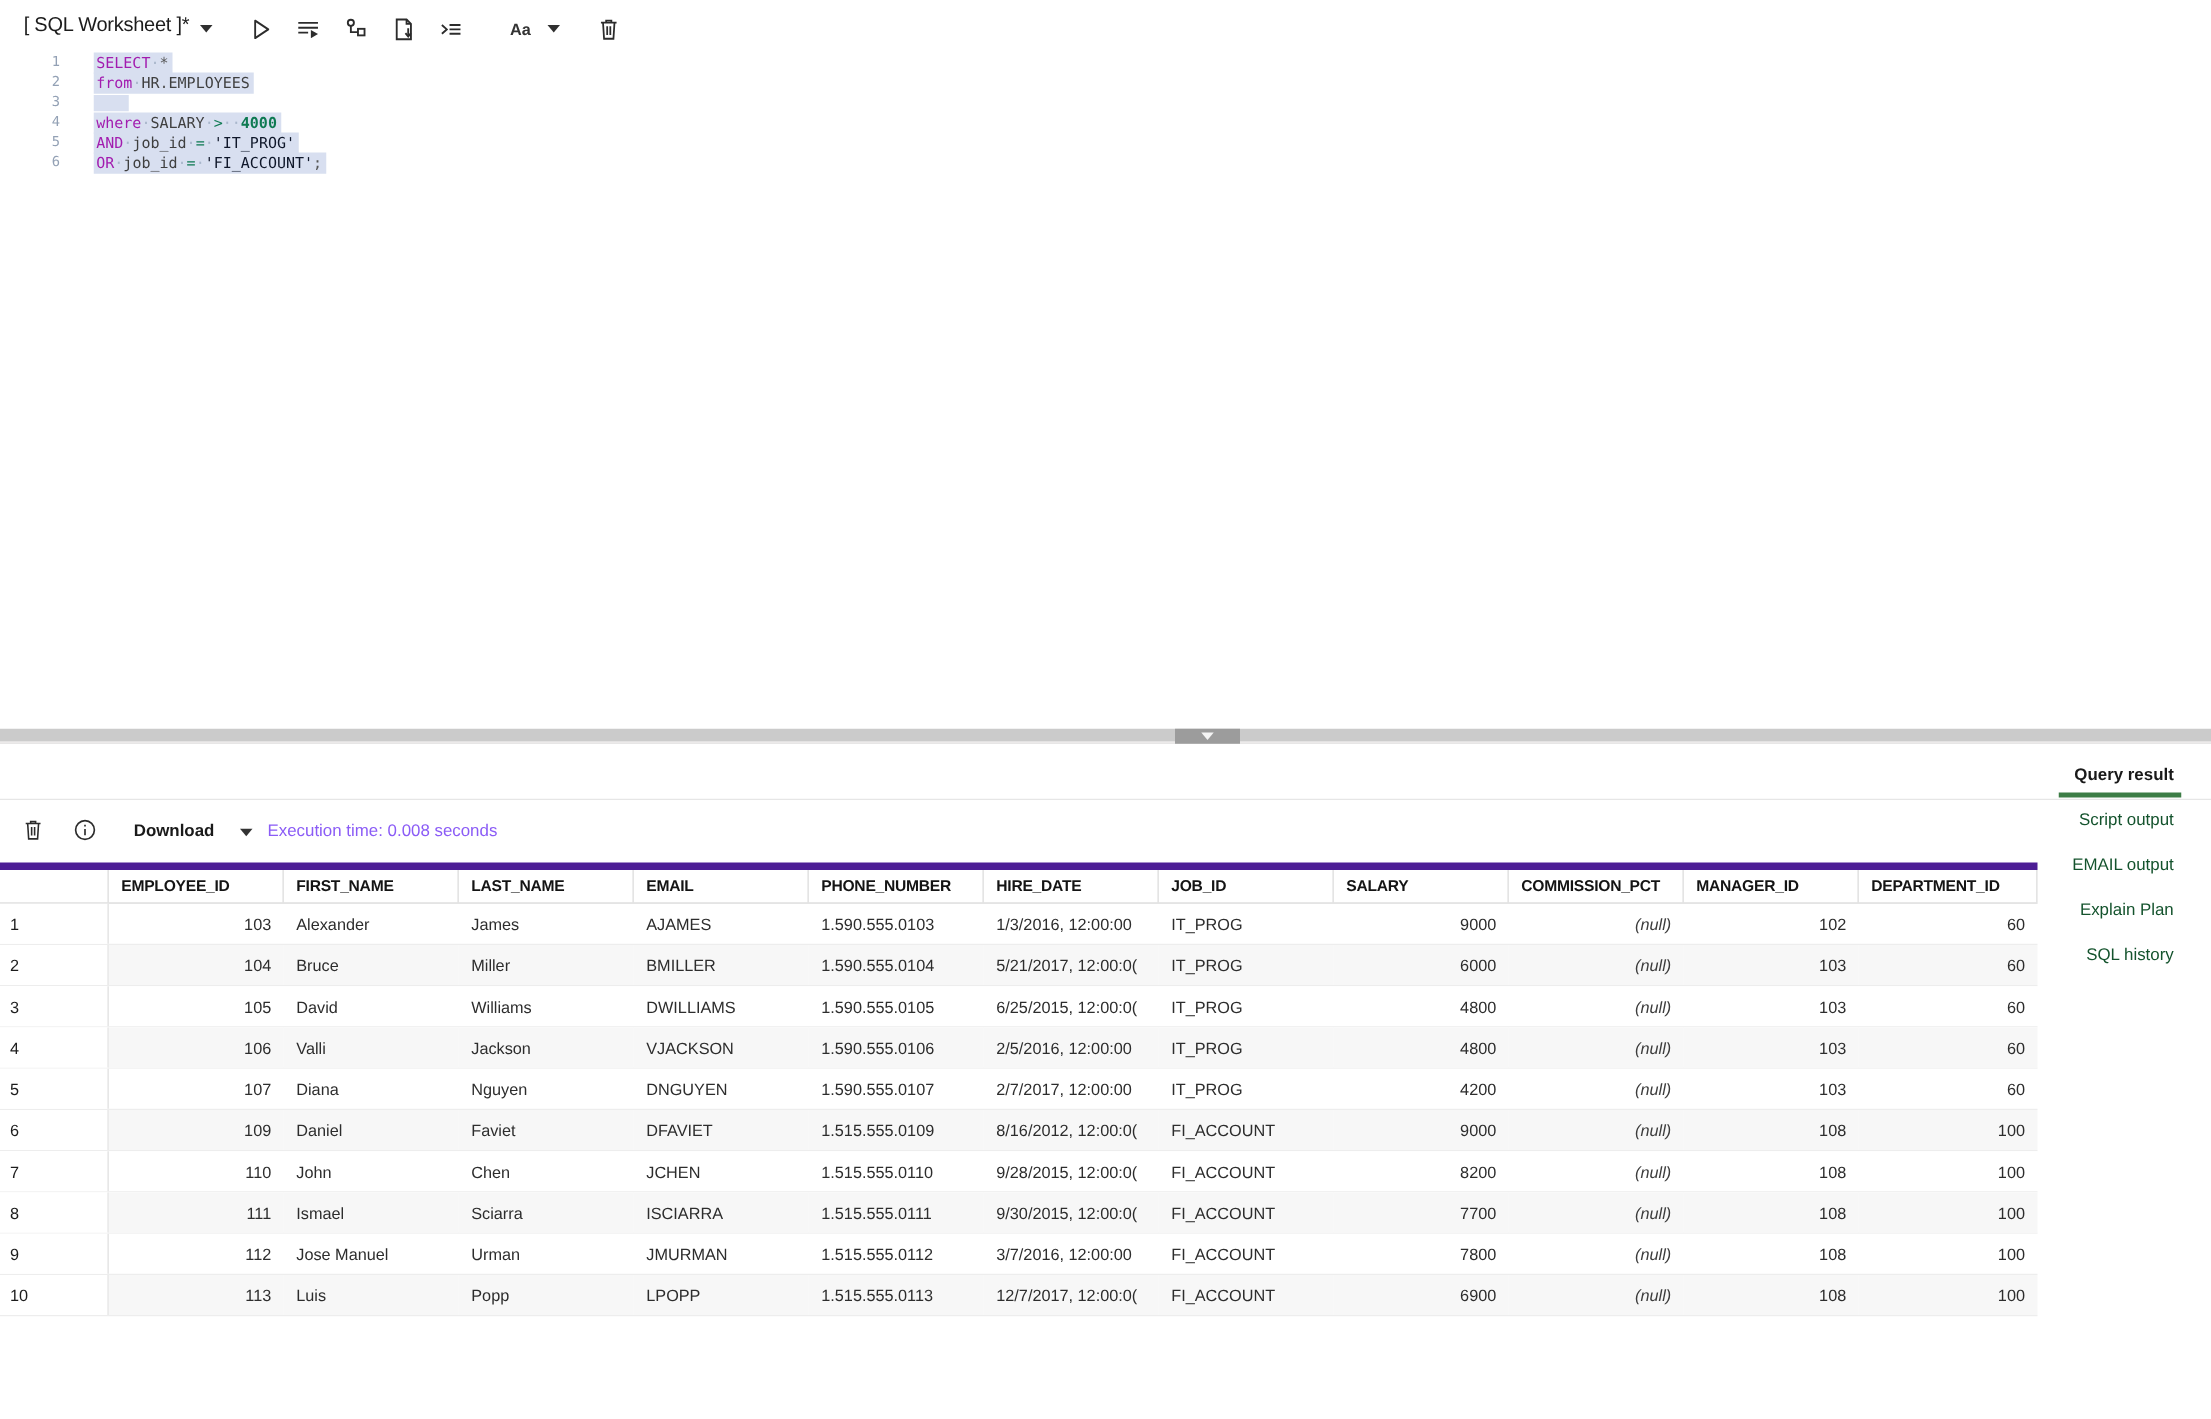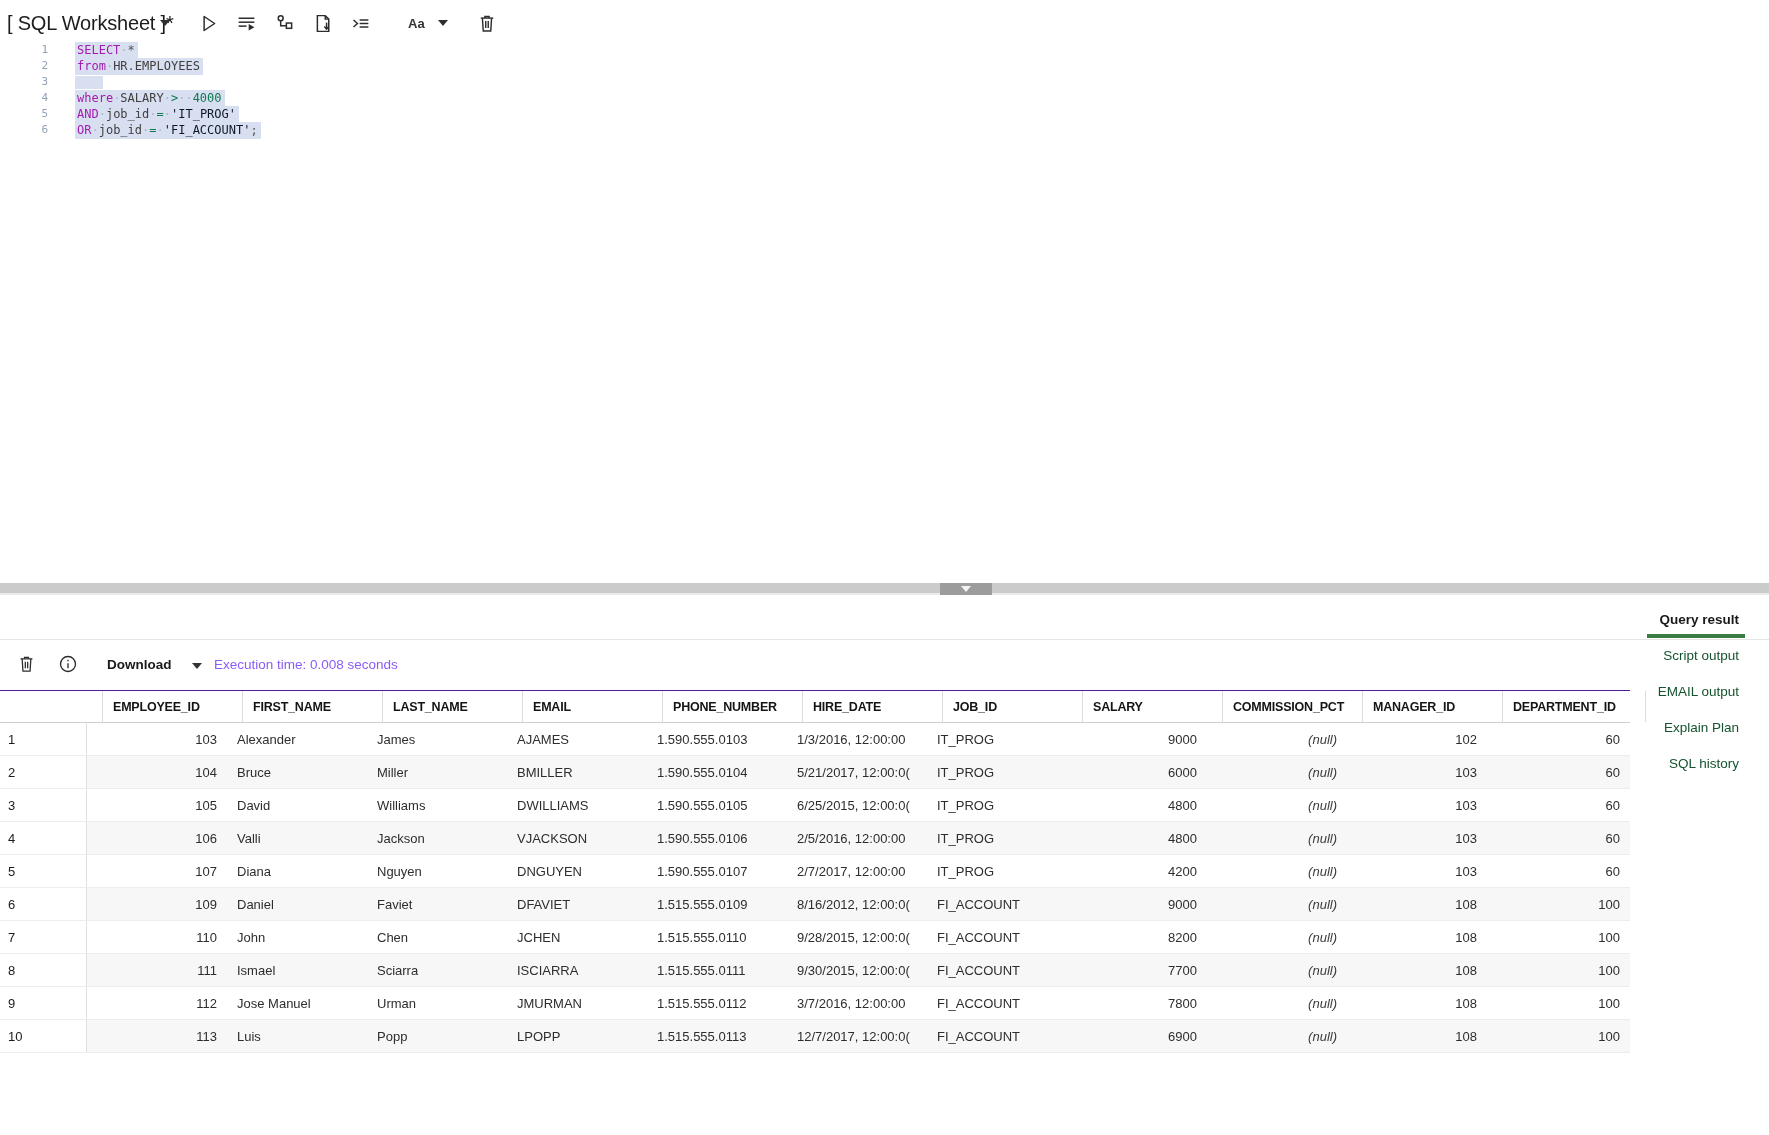--- a/index.html
+++ b/index.html
@@ -1,39 +1,39 @@
 <!DOCTYPE html>
 <html><head>
 <meta charset="utf-8">
 <style>
   * { margin:0; padding:0; box-sizing:border-box; }
   html,body { width:1769px; height:1135px; background:#fff; font-family:"Liberation Sans", sans-serif; }
   body { position:relative; overflow:hidden; }
 
   
   .topbar { position:absolute; top:6px; left:0; width:100%; height:32px; }
-  .ws-label { position:absolute; left:7px; top:6px; font-size:20px; color:#1c1c1c; letter-spacing:-0.2px; }
+  .ws-label { position:absolute; left:19px; top:6px; font-size:16px; color:#1c1c1c; letter-spacing:-0.2px; }
   .caret { display:inline-block; width:0; height:0; border-left:5px solid transparent; border-right:5px solid transparent; border-top:6px solid #2f2f2f; }
   .ws-caret { position:absolute; left:160px; top:14px; }
   .tb-btn { position:absolute; top:5px; width:24px; height:24px; display:flex; align-items:center; justify-content:center; cursor:pointer; }
   .tb-btn svg { stroke:#2c2c2c; fill:none; stroke-width:1.7; }
   .aa-label { position:absolute; left:408px; top:10px; font-size:13px; color:#333; font-weight:bold; }
   .aa-caret { position:absolute; left:438px; top:14px; }
 
   
   .editor { position:absolute; top:42px; left:0; }
   .ed-line { position:relative; height:16px; }
   .gutter { position:absolute; left:0; top:0; width:48px; text-align:right; font-family:"DejaVu Sans Mono", monospace; font-size:11px; line-height:16px; color:#93a1b5; }
   .code { position:absolute; left:75px; top:0; font-family:"DejaVu Sans Mono", monospace; font-size:12px; line-height:16px; white-space:pre; }
   .sel { background:#d8dff0; padding:1px 3px 2px 2px; }
   .sel-empty { display:inline-block; width:28px; height:13px; vertical-align:middle; }
   .tk-kw { color:#a21caf; }
   .tk-id { color:#3f3f3f; }
   .tk-op { color:#0e7a52; }
-  .tk-num { color:#0e7a52; }
+  .tk-num { color:#0e7a52;font-weight:bold; }
   .tk-str { color:#0f172a; }
   .tk-pun { color:#555; }
   .tk-ws { color:#a9b7cc; }
 
   
   .splitter { position:absolute; top:583px; left:0; width:100%; height:12px; background:#cbcbcb; border-bottom:2px solid #eceaea; cursor:row-resize; }
   .splitter-handle { position:absolute; left:940px; top:0; width:52px; height:12px; background:#9c9c9c; display:flex; align-items:center; justify-content:center; cursor:pointer; }
   .splitter-handle .tri { width:0; height:0; border-left:5px solid transparent; border-right:5px solid transparent; border-top:6px solid #f4f4f4; }
 
   
@@ -47,21 +47,21 @@
   .res-toolbar { position:absolute; top:645px; left:0; width:100%; height:40px; }
   .res-btn { position:absolute; top:7px; width:24px; height:24px; display:flex; align-items:center; justify-content:center; cursor:pointer; }
   .res-btn svg { stroke:#2c2c2c; fill:none; stroke-width:1.6; }
   .dl-label { position:absolute; left:107px; top:12px; font-size:13.5px; font-weight:bold; color:#1a1a1a; cursor:pointer; }
   .dl-caret { position:absolute; left:192px; top:18px; border-top-color:#333; }
   .exec-label { position:absolute; left:214px; top:12px; font-size:13.5px; color:#8b5cf6; }
 
   
   .grid { position:absolute; top:690px; left:0; width:1630px; }
   .grow { display:grid; grid-template-columns:87px 140px 140px 140px 140px 140px 140px 140px 140px 140px 140px 143px; }
-  .thead { height:33px; border-top:1px solid #4c1d95; border-bottom:1px solid #cfcfcf; background:#fff;padding-left:16px; }
+  .thead { height:33px; border-top:6px solid #4c1d95; border-bottom:1px solid #cfcfcf; background:#fff; }
   .th { display:flex; align-items:center; padding:0 10px; font-size:12.5px; font-weight:bold; color:#141414; border-right:1px solid #dcdcdc; overflow:hidden; white-space:nowrap; letter-spacing:-0.2px; cursor:pointer; }
   .trow { height:33px; border-bottom:1px solid #ededed; background:#fff; }
   .rownum { display:flex; align-items:center; padding:0 8px; font-size:13px; color:#1c1c1c; border-right:1px solid #e0e0e0; background:#fff; cursor:pointer; }
   .cell { display:flex; align-items:center; padding:0 10px; font-size:13px; color:#2d2d2d; white-space:nowrap; overflow:hidden; cursor:pointer; }
   .trow.striped .cell { background:#f7f7f7; }
   .cell.right { justify-content:flex-end;text-align:right; }
   .cell.nullval { font-style:italic; color:#3c3c3c; }
 </style>
 </head>
 <body>

